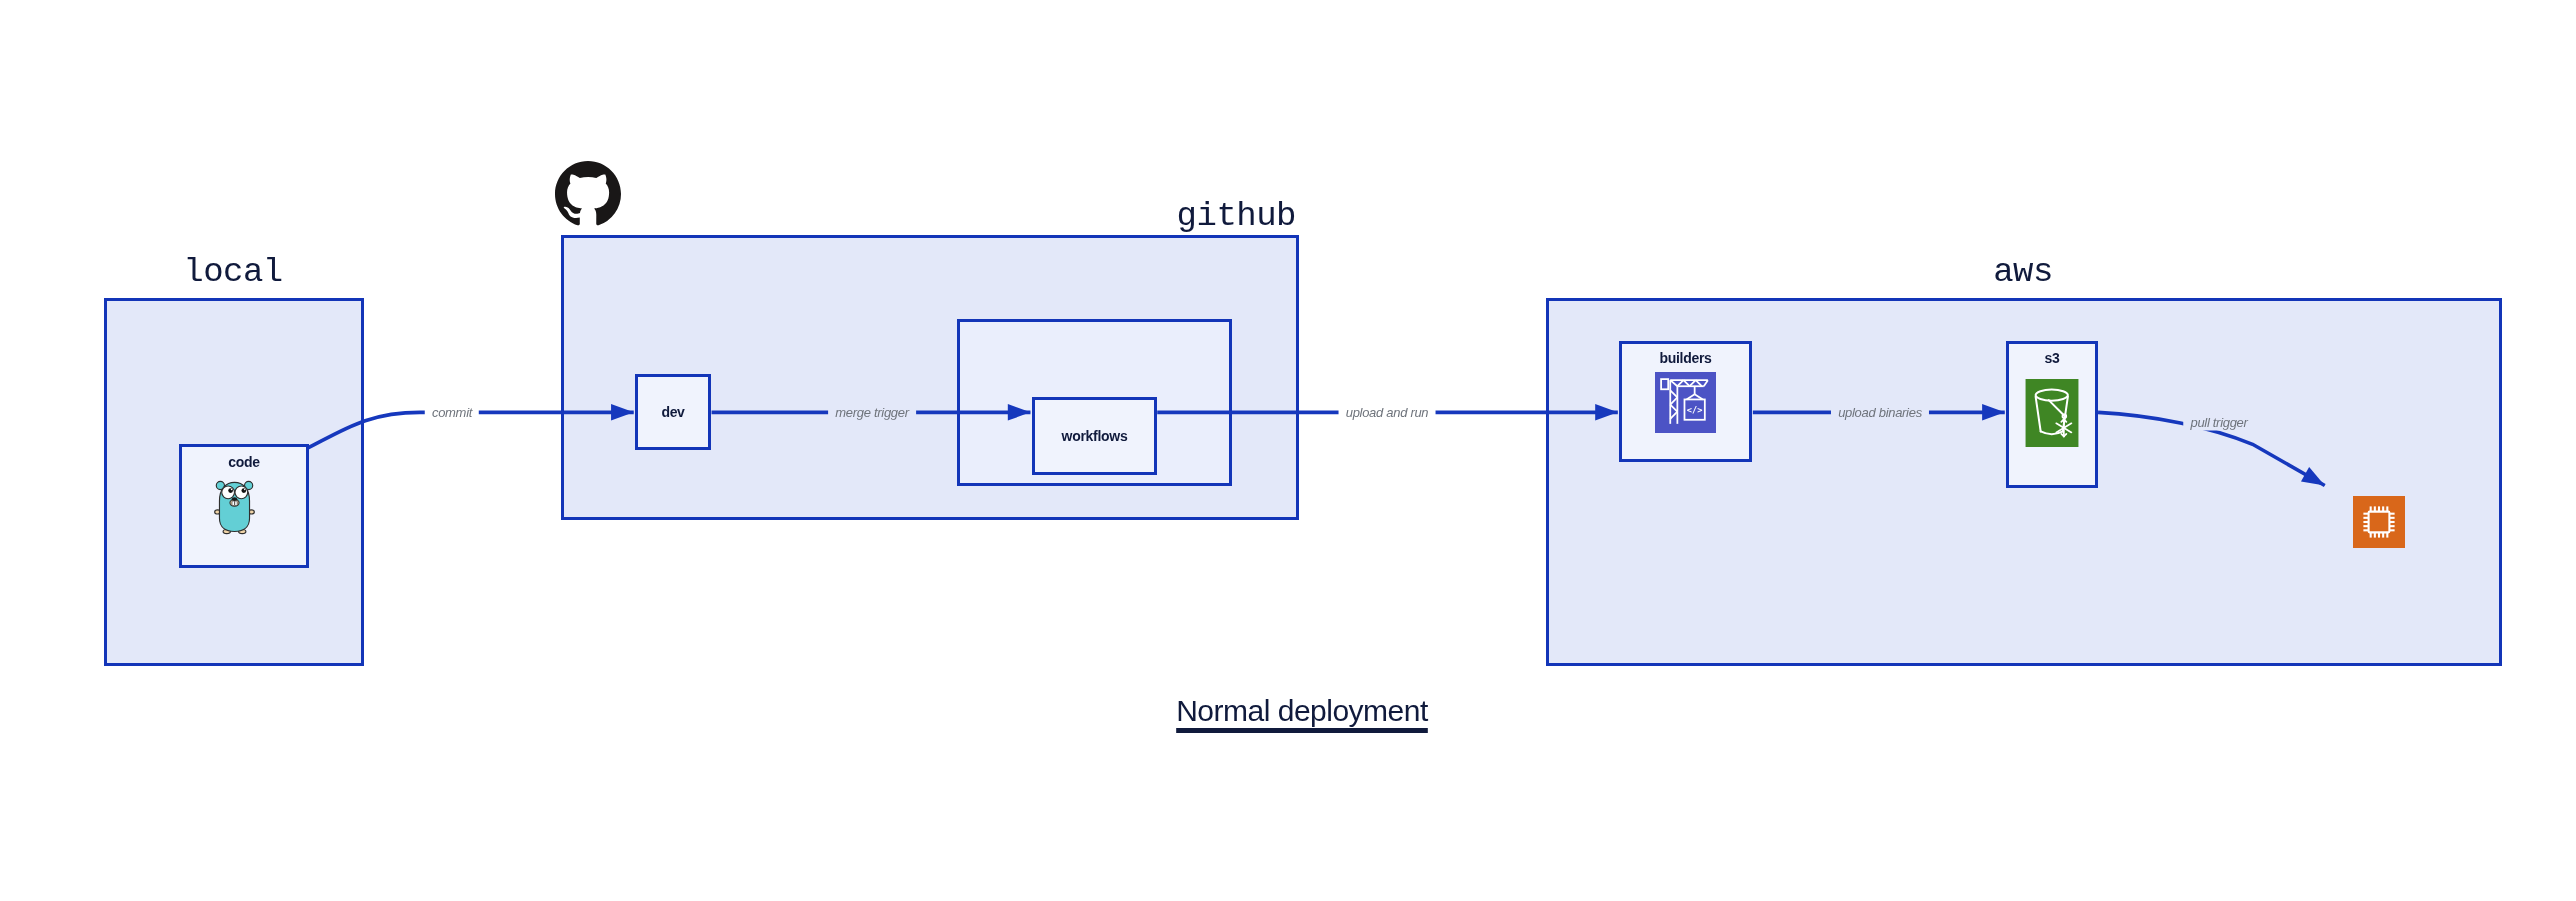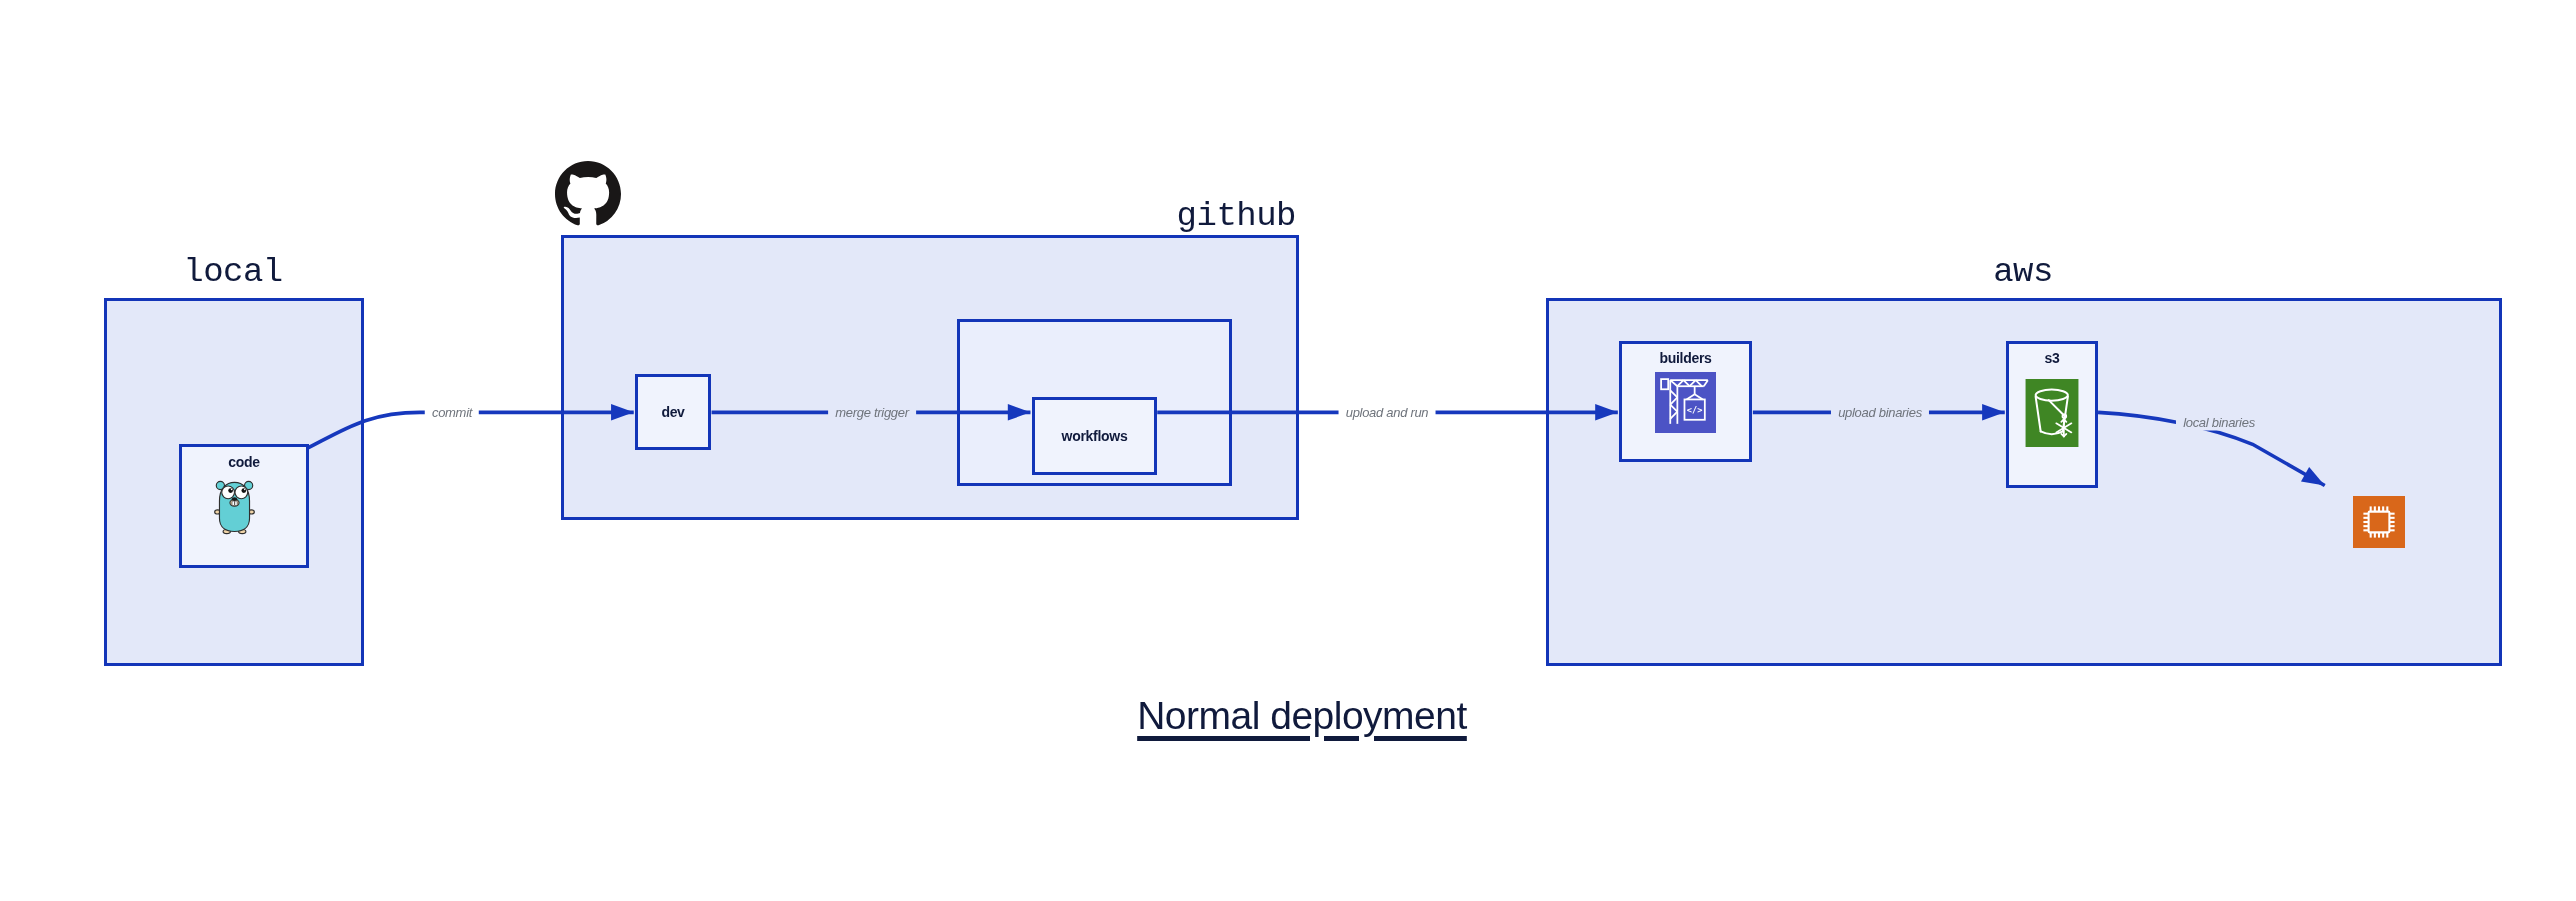--- a/index.html
+++ b/index.html
@@ -45,21 +45,21 @@
     font-size:13px;font-style:italic;color:var(--edge-label-gray);
     padding:1px 7.2px;white-space:nowrap;letter-spacing:-0.3px;
   }
   .edge-label.on-white{background:#ffffff;}
   .edge-label.on-fill{background:var(--container-fill);}
   .icon-abs{position:absolute;display:block;line-height:0;}
   #edges-svg{position:absolute;left:0;top:0;pointer-events:none;}
   .edge-line{stroke:var(--edge-blue);stroke-width:7;fill:none;}
   .title-wrap{position:absolute;left:0;width:100%;text-align:center;}
   .diagram-title{
-    display:inline-block;font-size:39px;color:var(--label-navy);letter-spacing:-0.5px;
+    display:inline-block;font-size:30px;color:var(--label-navy);letter-spacing:-0.5px;
     text-decoration:underline;text-decoration-thickness:5.2px;text-underline-offset:7.2px;
   }
 </style>
 </head>
 <body>
 
 <div class="canvas">
 
   <div class="big-label center" style="left:130px;top:257px;width:206px;">local</div>
   <div class="big-label right" style="left:1090px;top:201px;width:206px;">github</div>
@@ -210,20 +210,20 @@
           <line x1="70" y1="58" x2="80" y2="58"></line>
           <line x1="70" y1="66" x2="80" y2="66"></line>
       </g>
     </svg>
   </span>
 
   <div class="edge-label on-white" style="left:452px;top:412px;">commit</div>
   <div class="edge-label on-fill" style="left:872px;top:412px;">merge trigger</div>
   <div class="edge-label on-white" style="left:1387px;top:412px;">upload and run</div>
   <div class="edge-label on-fill" style="left:1880px;top:412px;">upload binaries</div>
-  <div class="edge-label on-fill" style="left:2219px;top:422px;">local binaries</div>
+  <div class="edge-label on-fill" style="left:2219px;top:422px;">pull trigger</div>
 
   <div class="title-wrap" style="top:694px;">
     <span class="diagram-title">Normal deployment</span>
   </div>
 
 </div>
 
 
 </body></html>

